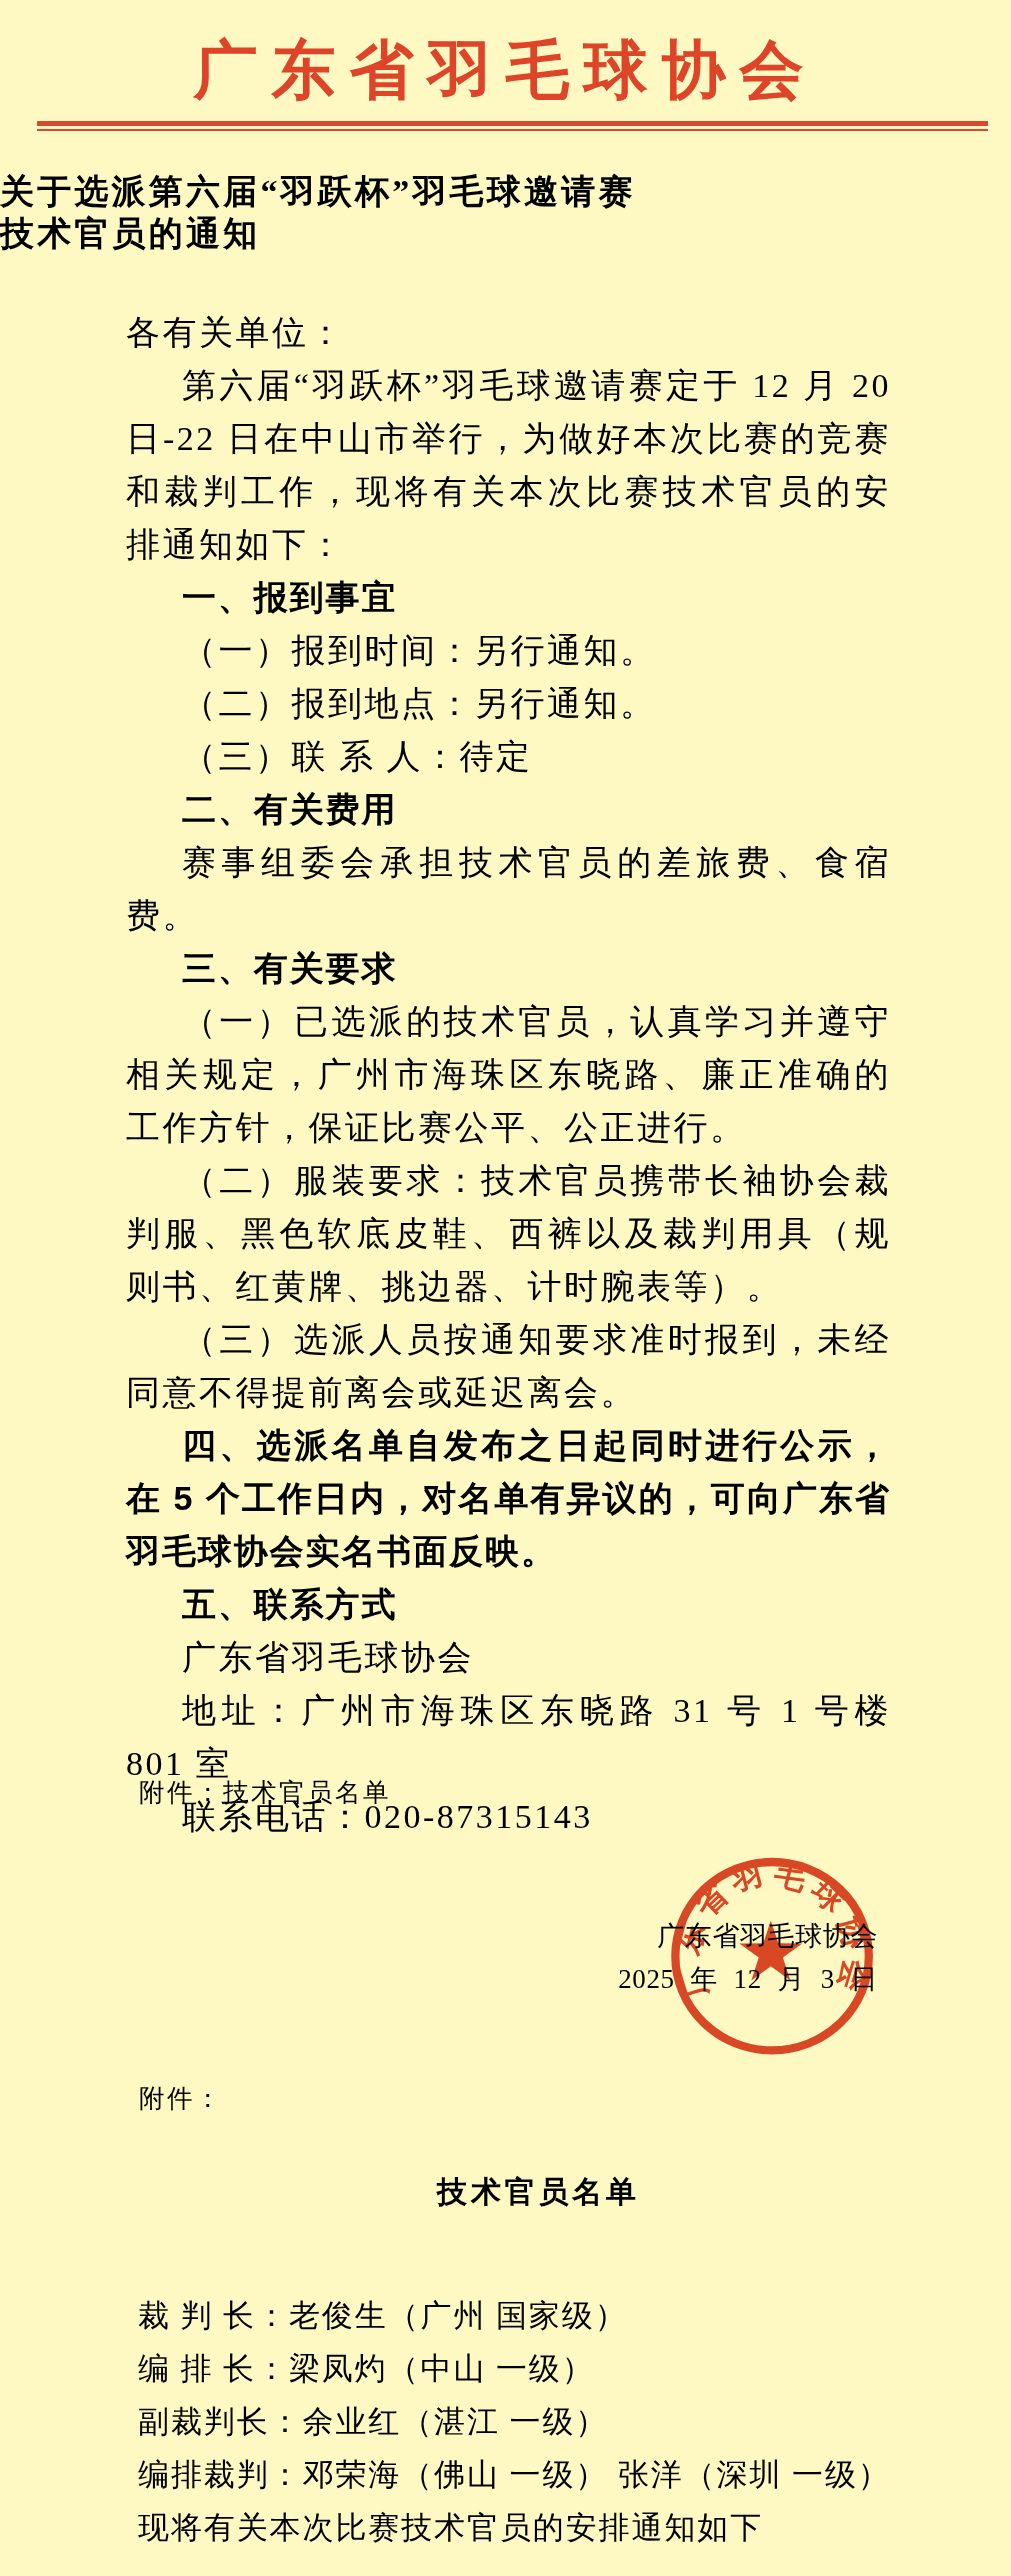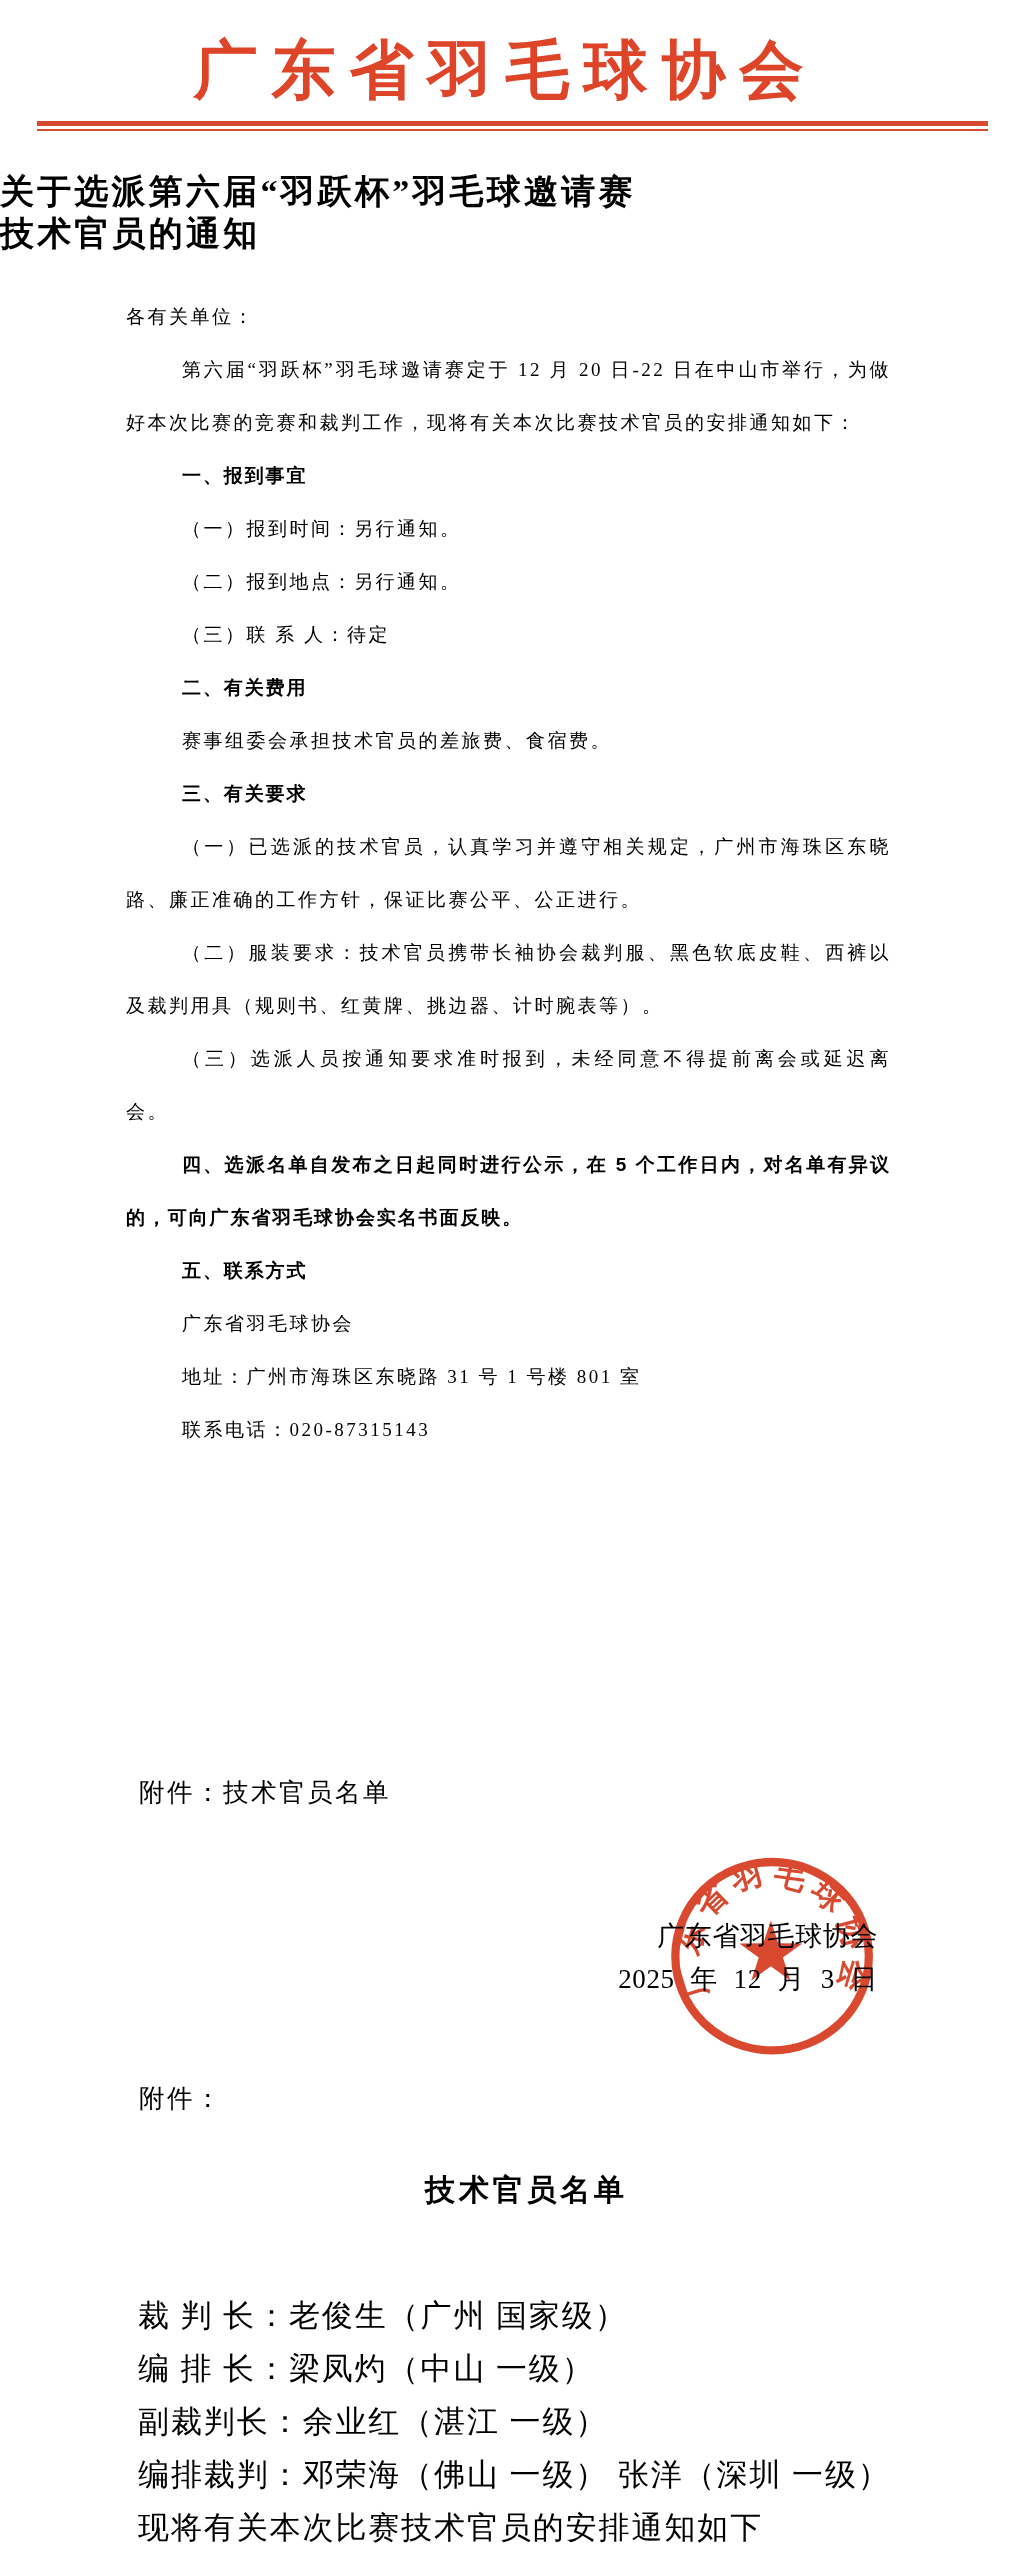--- a/index.html
+++ b/index.html
@@ -1,21 +1,21 @@
 <!DOCTYPE html>
 <html style="font-size:10.2px"><head>
 <meta charset="utf-8">
 <style>
   html,body{margin:0;padding:0;background:#888;}
   .page{
     position:relative;
     width:1011px;
     height:2576px;
     margin:0 auto;
-    background:#ffffff;
+    background:#fef9c3;
     overflow:hidden;
     font-family:"Liberation Serif","DejaVu Serif",serif;
     color:#000;
   }
   
   .letterhead{
     position:absolute;
     top:33px; left:0; right:0;
     text-align:center;
     font-size:64px;
@@ -41,22 +41,22 @@
     top:171px; left:0; right:0;
     font-size:34px;
     font-weight:bold;
     line-height:42px;
     letter-spacing:3.2px;
     color:#000;
   }
   
   .doc-body{
     position:absolute;
-    top:290px; left:126px; width:765px;
-    font-size:19px;
+    top:306px; left:126px; width:765px;
+    font-size:34px;
     line-height:53px;
     letter-spacing:2.5px;
     text-align:justify;
     text-align-last:left;
   }
   .doc-body p{margin:0;padding:0;}
   .indent{text-indent:56px;}
   .heading{
     font-family:"Liberation Sans","DejaVu Sans",sans-serif;
     font-weight:bold;
@@ -99,27 +99,26 @@
   .attachment-label{
     position:absolute;
     top:2075px; left:139px;
     font-size:25.5px;
     letter-spacing:2.5px;
     line-height:31px;
     margin-top:8px;
   }
   .attachment-title{
     position:absolute;
-    top:2174px; left:144px; width:765px;
+    top:2174px; left:156px; width:765px;
     text-align:center;
     font-size:30px;
     font-weight:bold;
     letter-spacing:3.8px;
     line-height:36px;
-    font-family:Liberation Mono, monospace;
   }
   .official-list{
     position:absolute;
     top:2289px; left:138px; width:796px;
     font-size:31px;
     line-height:53px;
     letter-spacing:1.9px;
   }
   .official-list p{margin:0;padding:0;}
 </style>

